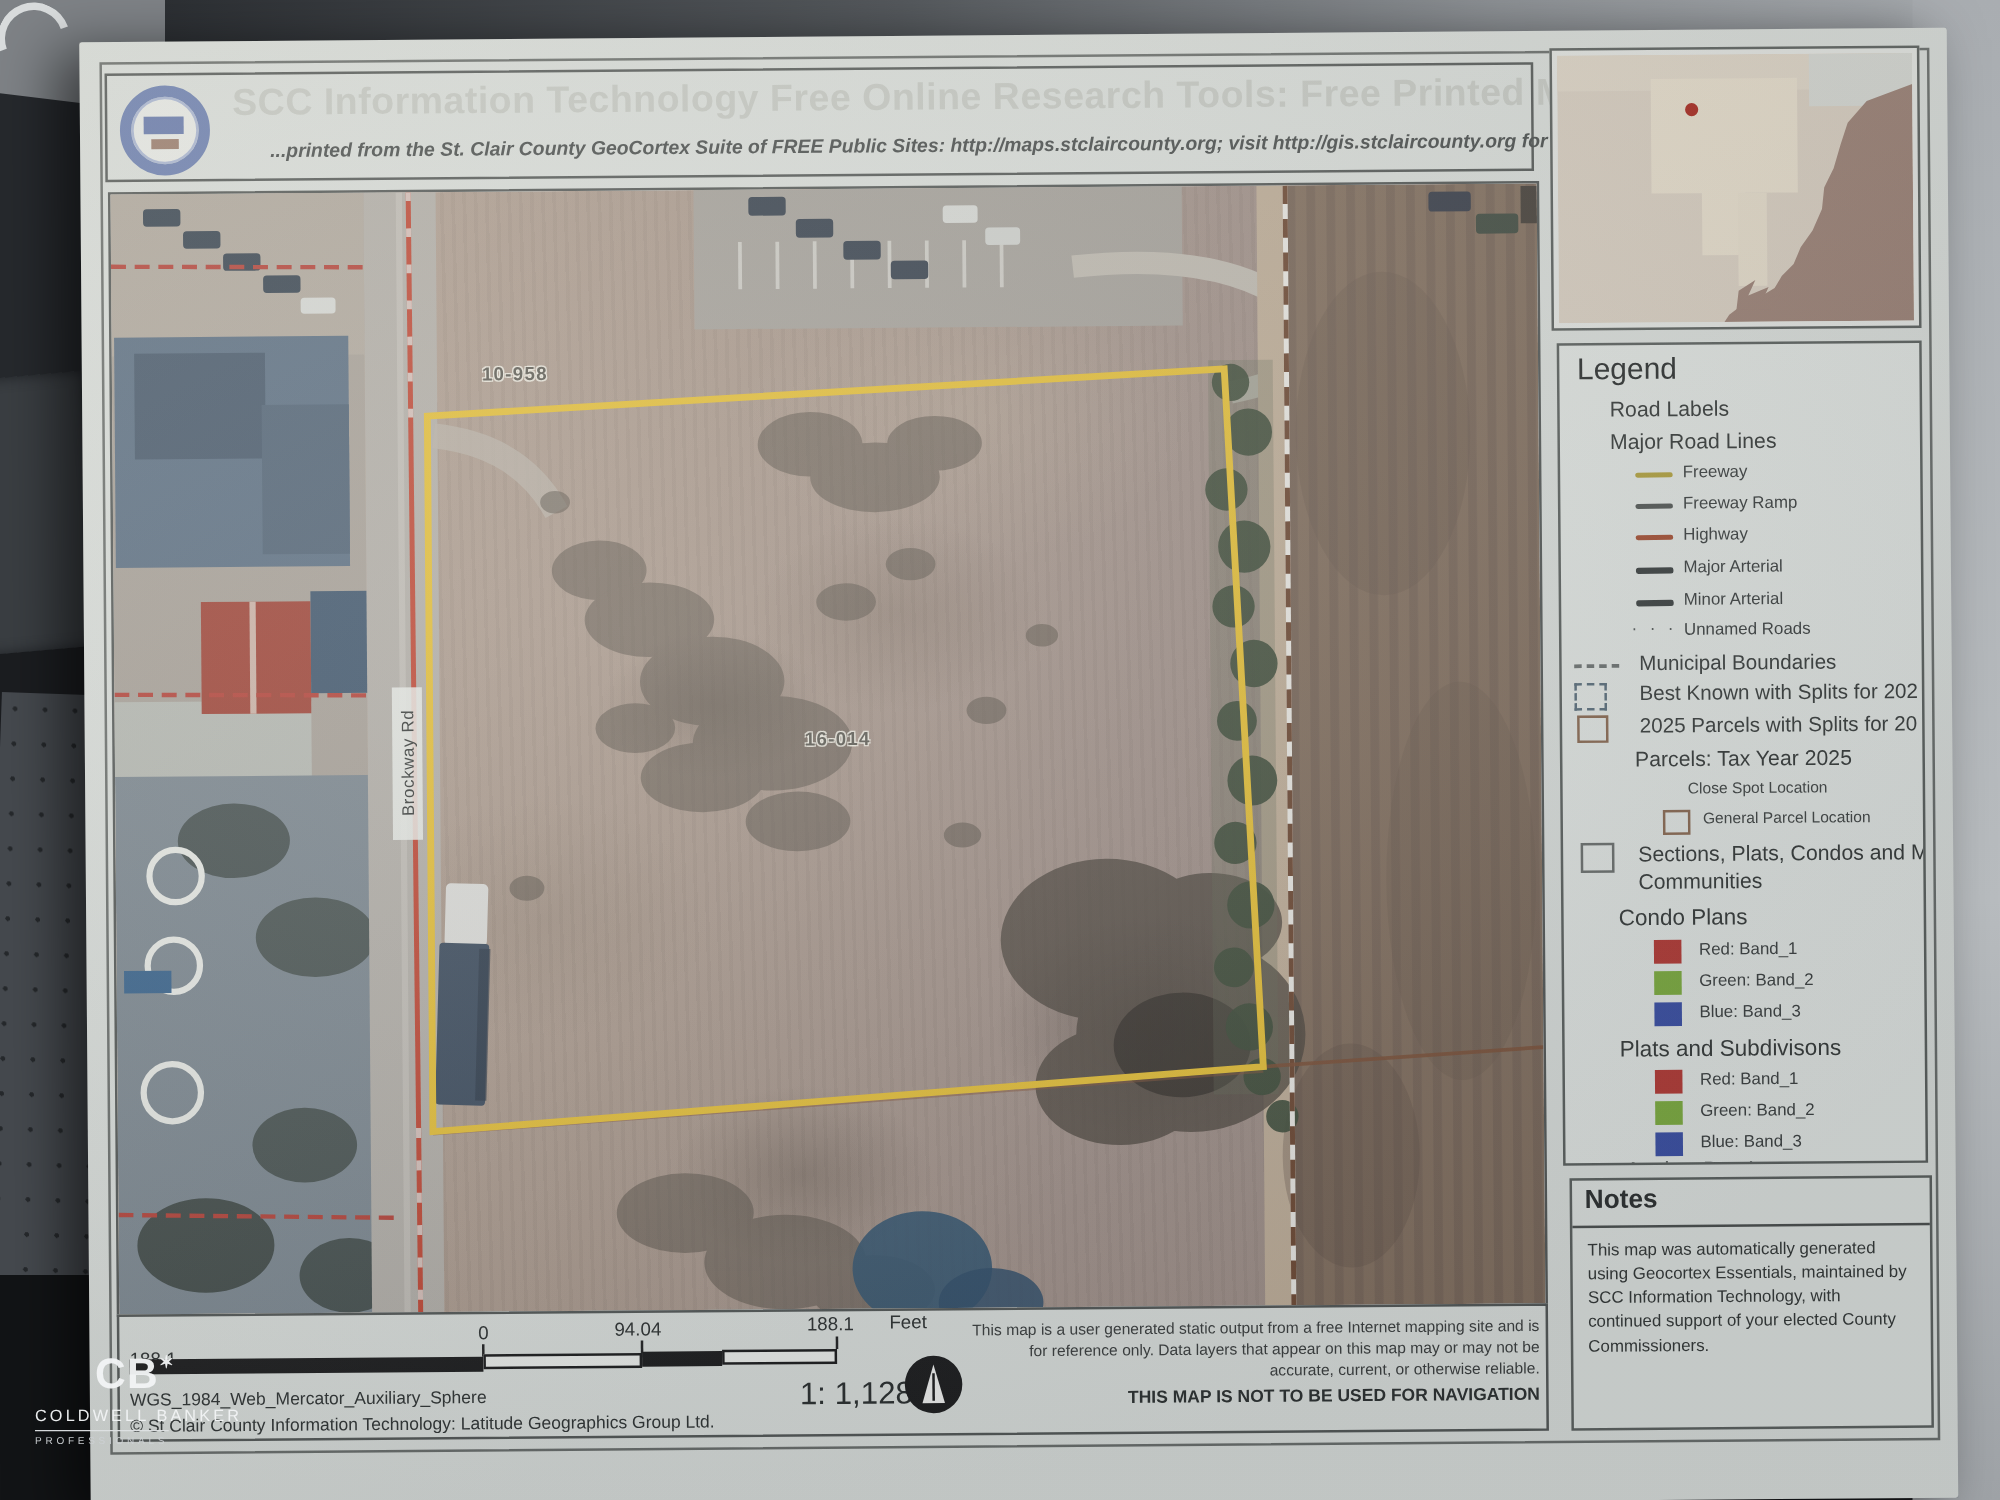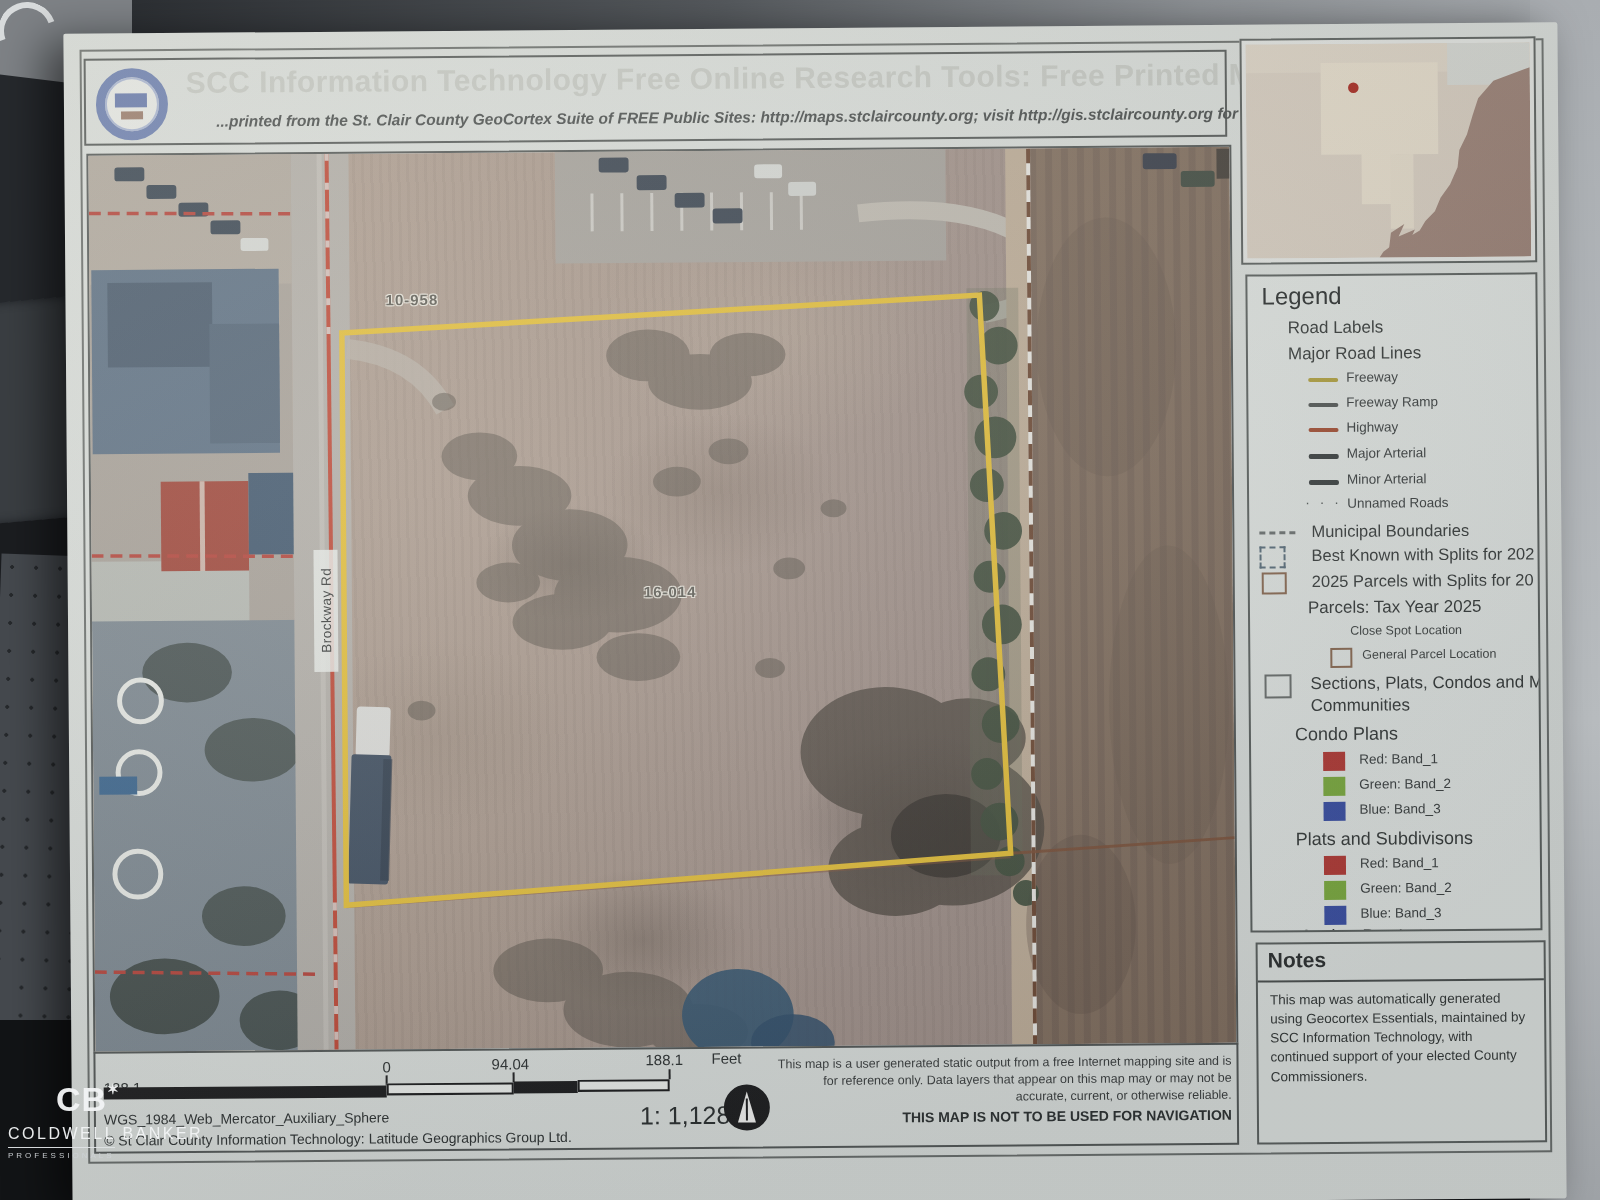--- a/index.html
+++ b/index.html
@@ -16,25 +16,25 @@
   .bg-obj-a::after{content:"";position:absolute;left:6px;top:8px;width:46px;height:46px;border-radius:50%;
     border:6px solid #d9dcdd;border-right-color:transparent;border-bottom-color:transparent;transform:rotate(25deg);}
   .bg-obj-b{position:absolute;left:-20px;top:80px;width:115px;height:230px;background:#26292d;transform:rotate(7deg);}
   .bg-obj-c{position:absolute;left:-18px;top:300px;width:100px;height:220px;background:#3a3e42;transform:rotate(-5deg);
     box-shadow:inset -6px 0 10px #202327;}
   .bg-obj-d{position:absolute;left:-10px;top:555px;width:92px;height:660px;background:#45494e;transform:rotate(2deg);
     background-image:radial-gradient(4px 4px at 11px 13px,#26292c 45%,transparent 50%);background-size:24px 28px;}
   .bg-obj-e{position:absolute;left:0;top:1020px;width:80px;height:180px;background:#121416;}
 
   
-  .watermark{position:absolute;left:8px;top:1082px;z-index:60;color:#f2f4f5;text-align:left;opacity:.96;}
+  .watermark{position:absolute;left:28px;top:1082px;z-index:60;color:#f2f4f5;text-align:left;opacity:.96;}
   .wm-logo{font-family:"Liberation Serif",serif;font-size:34px;font-weight:700;letter-spacing:1px;line-height:1;
     margin-left:48px;}
   .wm-star{font-size:14px;vertical-align:top;}
-  .wm-line1{font-size:16px;letter-spacing:2.5px;margin-top:8px;white-space:nowrap;}
+  .wm-line1{font-size:13px;letter-spacing:2.5px;margin-top:8px;white-space:nowrap;}
   .wm-line2{font-size:8px;letter-spacing:3px;margin-top:4px;padding-top:3px;border-top:1px solid #dfe2e4;
     display:inline-block;white-space:nowrap;color:#cdd1d4;}
 
   
   .paper{position:absolute;left:68px;top:28px;width:1494px;height:1176px;background:#d9ddd9;
     transform:rotate(-0.45deg);transform-origin:50% 50%;box-shadow:-18px 8px 45px rgba(0,0,0,.55);border-radius:2px;}
   .paper::after{content:"";position:absolute;inset:0;pointer-events:none;
     background:linear-gradient(155deg,rgba(255,252,240,.14),rgba(40,55,80,.07) 70%),
     radial-gradient(1200px 700px at 30% 40%,rgba(255,255,255,.10),rgba(0,0,0,.06));}
   .outer-border{position:absolute;left:16px;top:16px;width:1464px;height:1114px;border:2px solid #6a6e6b;}

